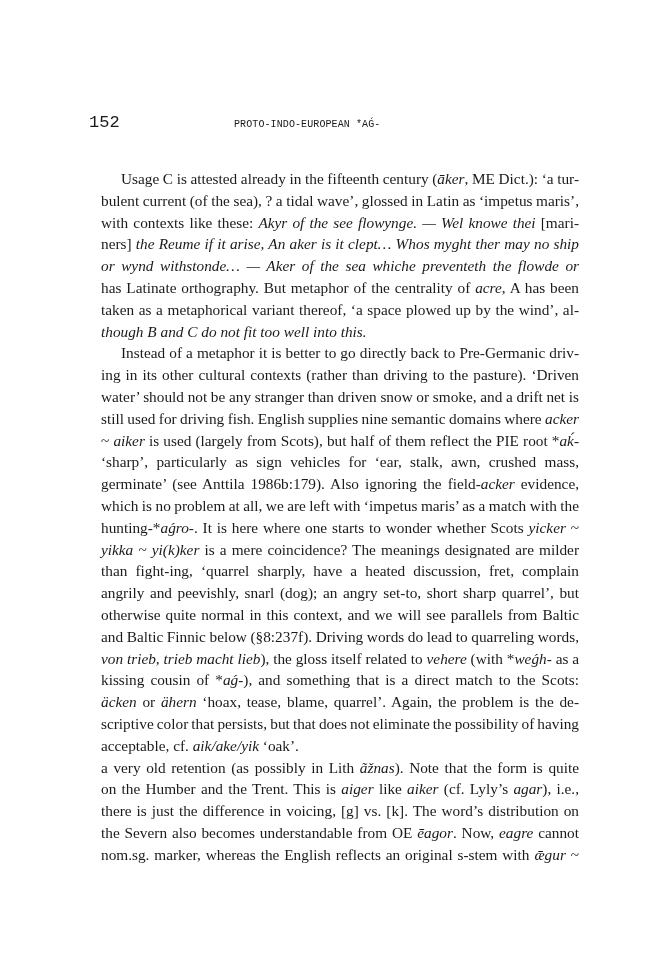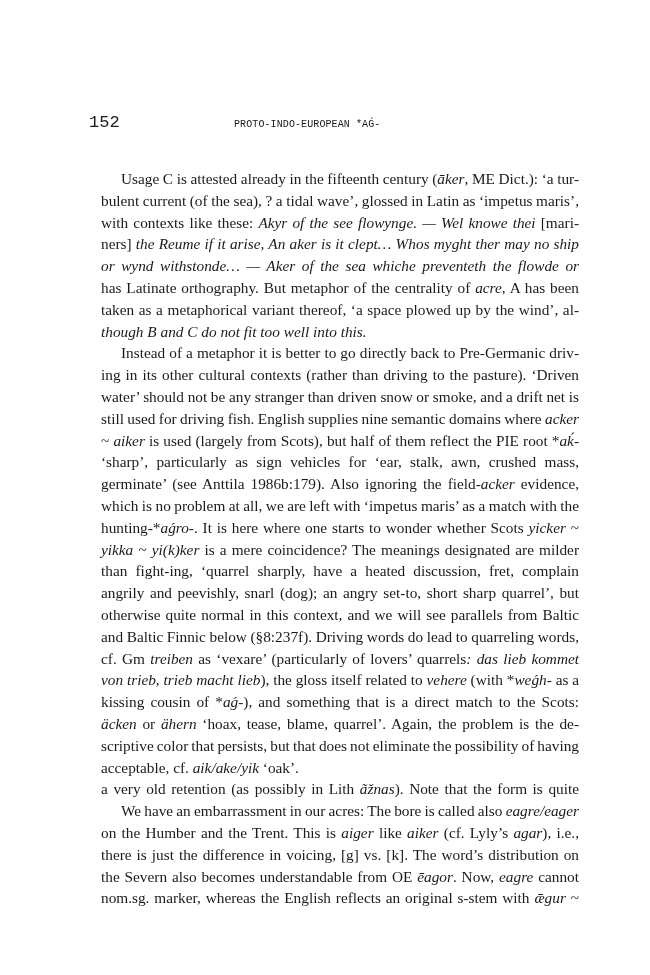--- a/index.html
+++ b/index.html
@@ -92,28 +92,26 @@
       <span class="line"><span style="white-space: nowrap; display: inline; word-spacing: 0px;"><span>~ </span><span class="seg-i">aiker</span><span> is used (largely from Scots), but half of them reflect the PIE root *</span><span class="seg-i">aḱ-</span></span></span>
       <span class="line"><span style="white-space: nowrap; display: inline; word-spacing: 0px;"><span>‘sharp’, particularly as sign vehicles for ‘ear, stalk, awn, crushed mass,</span></span></span>
       <span class="line"><span style="white-space: nowrap; display: inline; word-spacing: 0px;"><span>germinate’ (see Anttila 1986b:179). Also ignoring the field-</span><span class="seg-i">acker</span><span> evidence,</span></span></span>
       <span class="line"><span style="white-space: nowrap; display: inline; word-spacing: -0.347656px;"><span>which is no problem at all, we are left with ‘impetus maris’ as a match with the</span></span></span>
       <span class="line"><span style="white-space: nowrap; display: inline; word-spacing: 0.00130208px;"><span>hunting-*</span><span class="seg-i">aǵro-</span><span>. It is here where one starts to wonder whether Scots </span><span class="seg-i">yicker</span><span> ~</span></span></span>
       <span class="line"><span style="white-space: nowrap; display: inline; word-spacing: 0.00142045px;"><span class="seg-i">yikka</span><span> ~ </span><span class="seg-i">yi(k)ker</span><span> is a mere coincidence? The meanings designated are milder</span></span></span>
       <span class="line"><span style="white-space: nowrap; display: inline; word-spacing: 0px;"><span>than fight-ing, ‘quarrel sharply, have a heated discussion, fret, complain</span></span></span>
       <span class="line"><span style="white-space: nowrap; display: inline; word-spacing: 0px;"><span>angrily and peevishly, snarl (dog); an angry set-to, short sharp quarrel’, but</span></span></span>
       <span class="line"><span style="white-space: nowrap; display: inline; word-spacing: 0px;"><span>otherwise quite normal in this context, and we will see parallels from Baltic</span></span></span>
       <span class="line"><span style="white-space: nowrap; display: inline; word-spacing: -0.227273px;"><span>and Baltic Finnic below (§8:237f). Driving words do lead to quarreling words,</span></span></span>
-      <span class="line"><span style="white-space: nowrap; display: inline; word-spacing: 0px;"><span>cf. Gm </span><span class="seg-i">treiben</span><span> as ‘vexare’ (particularly of lovers’ quarrels</span><span class="seg-i">: das lieb kommet</span></span></span>
       <span class="line"><span style="white-space: nowrap; display: inline; word-spacing: -0.00111607px;"><span class="seg-i">von trieb</span><span>, </span><span class="seg-i">trieb macht lieb</span><span>), the gloss itself related to </span><span class="seg-i">vehere</span><span> (with *</span><span class="seg-i">weǵh-</span><span> as a</span></span></span>
       <span class="line"><span style="white-space: nowrap; display: inline; word-spacing: -0.00120192px;"><span>kissing cousin of *</span><span class="seg-i">aǵ-</span><span>), and something that is a direct match to the Scots:</span></span></span>
       <span class="line"><span style="white-space: nowrap; display: inline; word-spacing: 0.00130208px;"><span class="seg-i">äcken</span><span> or </span><span class="seg-i">ähern</span><span> ‘hoax, tease, blame, quarrel’. Again, the problem is the de-</span></span></span>
       <span class="line"><span style="white-space: nowrap; display: inline; word-spacing: -0.704427px;"><span>scriptive color that persists, but that does not eliminate the possibility of having</span></span></span>
       <span class="line last"><span style="white-space: nowrap; display: inline;"><span>acceptable, cf. </span><span class="seg-i">aik/ake/yik</span><span> ‘oak’.</span></span></span>
       <span class="line"><span style="white-space: nowrap; display: inline; word-spacing: 0px;"><span>a very old retention (as possibly in Lith </span><span class="seg-i">ãžnas</span><span>). Note that the form is quite</span></span></span>
     </div>
     <div>
-      <span class="line indent"><span style="white-space: nowrap; display: inline; word-spacing: -0.596354px;"><span>We have an embarrassment in our acres: The bore is called also </span><span class="seg-i">eagre/eager</span></span></span>
       <span class="line"><span style="white-space: nowrap; display: inline; word-spacing: 0.00111607px;"><span>on the Humber and the Trent. This is </span><span class="seg-i">aiger</span><span> like </span><span class="seg-i">aiker</span><span> (cf. Lyly’s </span><span class="seg-i">agar</span><span>), i.e.,</span></span></span>
       <span class="line"><span style="white-space: nowrap; display: inline; word-spacing: 0px;"><span>there is just the difference in voicing, [g] vs. [k]. The word’s distribution on</span></span></span>
       <span class="line"><span style="white-space: nowrap; display: inline; word-spacing: 0.0015625px;"><span>the Severn also becomes understandable from OE </span><span class="seg-i">ēagor</span><span>. Now, </span><span class="seg-i">eagre</span><span> cannot</span></span></span>
       <span class="line"><span style="white-space: nowrap; display: inline; word-spacing: 0px;"><span>nom.sg. marker, whereas the English reflects an original s-stem with </span><span class="seg-i">ǣgur</span><span> ~</span></span></span>
     </div>
   </div>
 
 </body></html>

